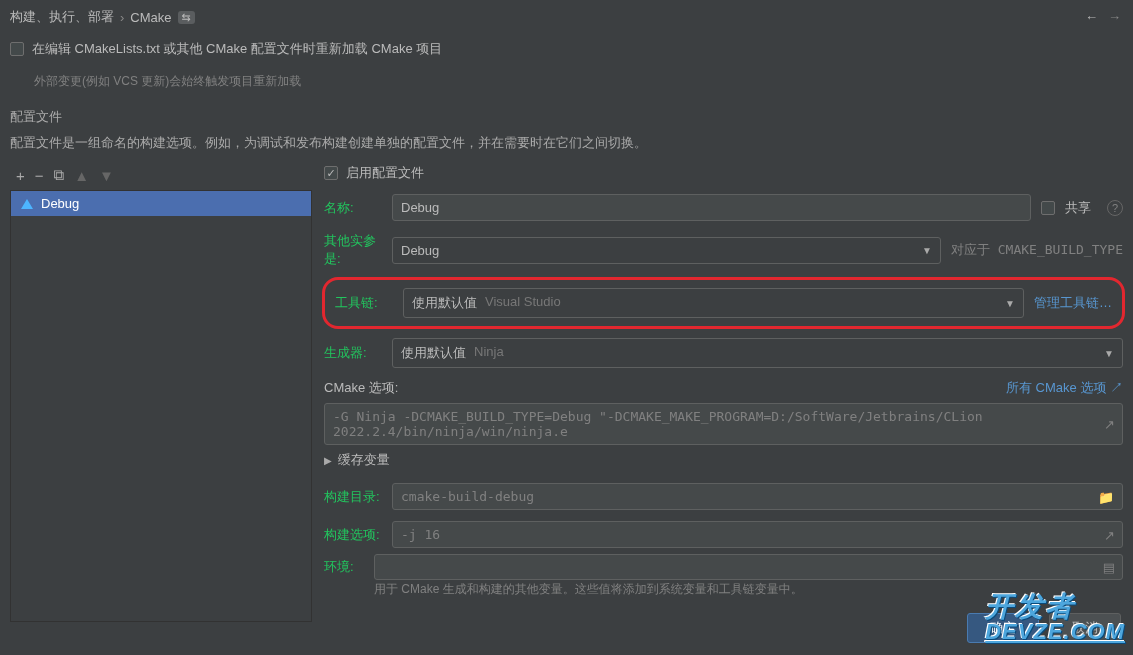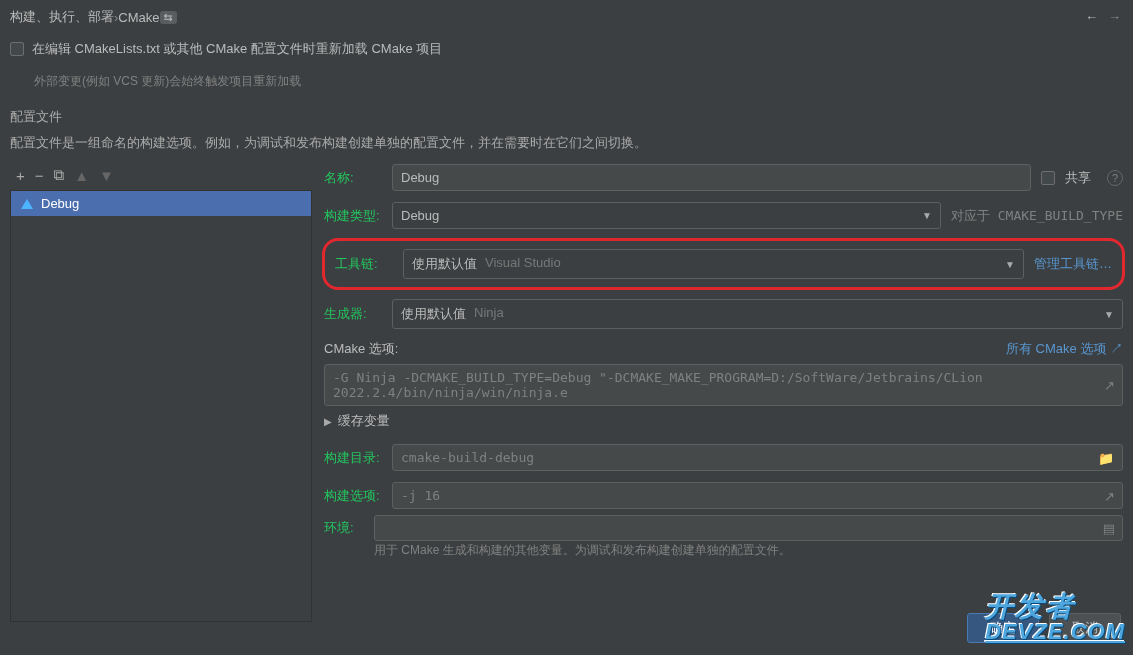--- a/index.html
+++ b/index.html
@@ -2,21 +2,21 @@
 <html><head>
 <meta charset="utf-8">
 <style>
 * { box-sizing: border-box; margin: 0; padding: 0; }
 body {
   width: 1133px; height: 655px;
   background: #3c3f41; color: #bbbbbb;
   font-family: "Microsoft YaHei", "Segoe UI", sans-serif;
   font-size: 13px; overflow: hidden; position: relative;
 }
-.breadcrumb { display: flex; align-items: center; padding: 8px 10px; }
+.breadcrumb { display: flex; align-items: center; padding: 8px 10px; gap: 6px; }
 .breadcrumb .sep { color: #888; }
 .breadcrumb .expand { background: #5a5d5f; padding: 0 4px; border-radius: 3px; font-size: 11px; }
 .nav-arrows { position: absolute; top: 8px; right: 12px; display: flex; gap: 10px; color: #888; }
 .nav-arrows span:first-child { color: #bbb; }
 .reload-section { padding: 6px 10px 4px 10px; }
 .checkbox-row { display: flex; align-items: center; gap: 8px; }
 .checkbox { width: 14px; height: 14px; border: 1px solid #6e6e6e; background: #43494a; border-radius: 2px; display: inline-flex; align-items: center; justify-content: center; }
 .checkbox.checked::after { content: "✓"; color: #bbb; font-size: 11px; }
 .hint { color: #808080; font-size: 12px; margin-left: 24px; margin-top: 15px; }
 .section-title { padding: 14px 10px 4px 10px; color: #aaa; }
@@ -92,33 +92,37 @@
     </div>
     <div class="profile-list">
       <div class="profile-item">
         <span class="cmake-tri"></span>
         <span>Debug</span>
       </div>
     </div>
   </div>
 
   <div class="right-panel">
+    <div class="checkbox-row" style="margin-bottom:12px;">
+      <span class="checkbox checked"></span>
+      <span>启用配置文件</span>
+    </div>
 
     <div class="form-row">
       <span class="form-label">名称:</span>
       <div class="input-box">
           <span>Debug</span>
         </div>
       <span class="checkbox"></span>
       <span>共享</span>
       <span class="icon-right" style="border:1px solid #666;border-radius:50%;width:16px;height:16px;display:inline-flex;align-items:center;justify-content:center;font-size:11px;">?</span>
     </div>
 
     <div class="form-row">
-      <span class="form-label">构建类型:</span>
+      <span class="form-label">其他实参是:</span>
       <div class="dropdown">
         <span>Debug</span>
         <span class="dd-arrow">▼</span>
       </div>
       <span class="trailing-text">对应于 CMAKE_BUILD_TYPE</span>
     </div>
 
     <div class="highlight-box">
       <div class="form-row" style="margin-bottom:0;">
         <span class="form-label">工具链:</span>
@@ -182,21 +186,21 @@
 
     <div class="form-row" style="margin-bottom:6px;">
       <span class="form-label" style="width:40px;">环境:</span>
       <div class="input-with-icon">
         <div class="input-box">
             <span></span>
           </div>
         <span class="input-trail-icon">▤</span>
       </div>
     </div>
-    <div class="subhint" style="margin-left:50px;">用于 CMake 生成和构建的其他变量。为调试和发布构建创建单独的配置文件。</div>
+    <div class="subhint" style="margin-left:50px;">用于 CMake 生成和构建的其他变量。这些值将添加到系统变量和工具链变量中。</div>
   </div>
 </div>
 
 <div class="bottom-bar">
   <div class="btn primary">确定</div>
   <div class="btn">取消</div>
 </div>
 
 <div class="watermark">
   <div class="l1">开发者</div>

